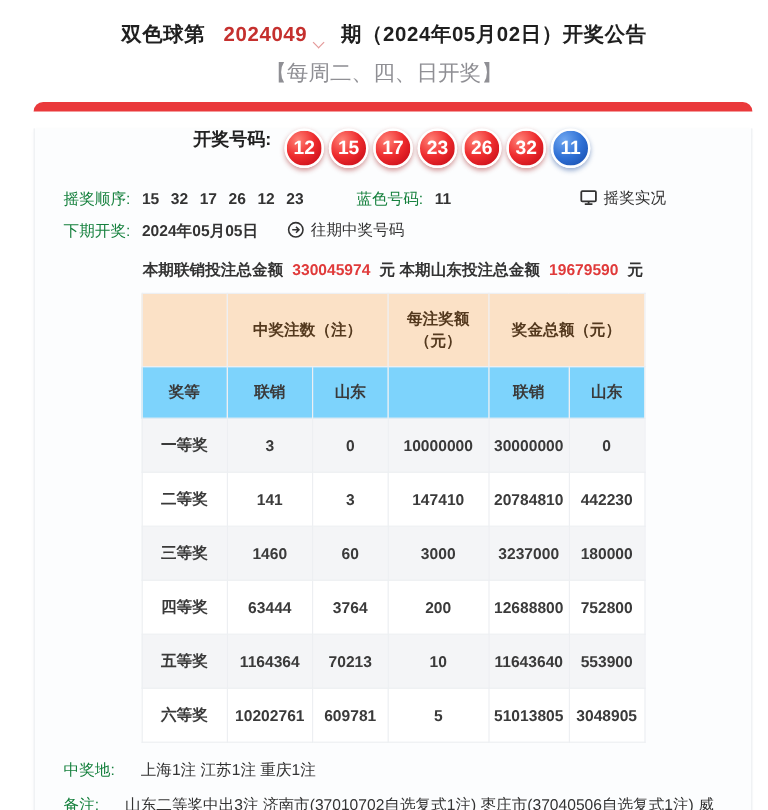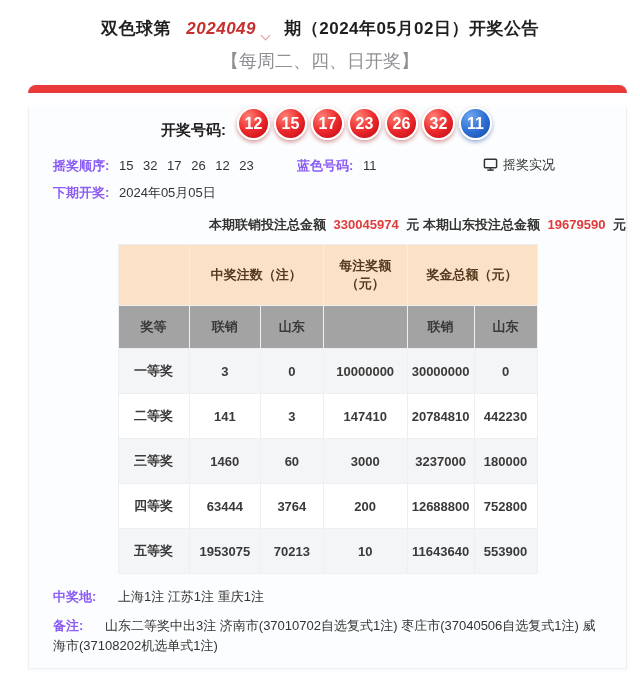--- a/index.html
+++ b/index.html
@@ -2,67 +2,67 @@
 <html><head>
 <meta charset="utf-8">
 <style>
   * { box-sizing: border-box; margin: 0; padding: 0; }
   html,body { width: 640px; height: 675px; overflow: hidden; background: #ffffff;
     font-family: "Liberation Sans", "DejaVu Sans", sans-serif; }
 
   
   .page-head { text-align: center; padding-top: 17px; }
   .title { font-size: 17px; font-weight: bold; color: #1f1f1f; letter-spacing: .5px; }
-  .title .issue-wrap { display: inline-flex; align-items: flex-end; margin: 0 10px; cursor: pointer; font-style: italic; }
+  .title .issue-wrap { display: inline-flex; align-items: flex-end; margin: 0 10px; cursor: pointer; }
   .title .issue { color: #c5302e; }
   .caret { width: 7px; height: 7px; border-right: 1.5px solid #e49a9a; border-bottom: 1.5px solid #e49a9a;
     transform: rotate(45deg); display: inline-block; margin: -4px 0 0 6px; }
   .subtitle { font-size: 18px; color: #8f8f94; margin-top: 9px; }
 
   
   .card { width: 599px; margin: 12px 0 0 28px; }
   .card-top-bar { height: 8px; background: #ea393b; border-radius: 8px 8px 0 0; }
   .card-body { background: #fcfdfe; border: 1px solid #edeff2; border-top: none;
     box-shadow: 0 1px 4px rgba(0,0,0,.04); padding-bottom: 12px; }
 
   
-  .balls-row { display: flex; align-items: flex-end; justify-content: center; margin-top: 14px; }
+  .balls-row { display: flex; align-items: flex-start; justify-content: center; margin-top: 14px; }
   .balls-label { font-size: 15px; font-weight: bold; color: #222; margin-right: 9px; }
   .ball { width: 33px; height: 33px; border-radius: 50%; margin: 0 2px; display: flex;
     align-items: center; justify-content: center; color: #fff; font-weight: bold; font-size: 16px;
     border: 2px solid #fff; }
   .ball.red { background: radial-gradient(circle at 32% 26%, #ff8176 0%, #ee2c2e 48%, #cf121c 82%, #b30d15 100%);
     box-shadow: 0 2px 4px rgba(160,25,25,.45); }
   .ball.blue { background: radial-gradient(circle at 32% 26%, #6ea6f0 0%, #2e6fd4 52%, #1b52b2 88%);
     box-shadow: 0 2px 4px rgba(25,70,150,.45); }
 
   
   .info { padding: 12px 24px 0 24px; font-size: 13px; color: #333; }
   .info-row { display: flex; align-items: center; height: 27px; }
   .info-col1 { width: 244px; }
   .info-col2 { width: 186px; }
   .info-col3 { flex: 1; }
-  .lbl { font-weight: bold; color: #8b5cf6; }
-  .val { margin-left: 6px; font-weight: normal; color: #333; text-align: right; }
+  .lbl { font-weight: normal; color: #15803d; }
+  .val { margin-left: 6px; font-weight: bold; color: #333; text-align: right; }
   .val.spread { word-spacing: 6px; }
   .red-num { color: #e03a3a; }
   .link { display: inline-flex; align-items: center; gap: 5px; font-weight: normal; color: #333;
     cursor: pointer; }
   .icon-svg { width: 15px; height: 15px; display: block; }
 
   
-  .totals { text-align: right; font-size: 13px; color: #333; font-weight: bold; margin-top: 10px; }
+  .totals { text-align: center; font-size: 13px; color: #333; font-weight: bold; margin-top: 10px; }
   .totals .red-num { margin: 0 4px; }
 
   
   table.prize { width: 420px; margin: 10px auto 0 auto; border-collapse: collapse; font-size: 13px; }
   table.prize th, table.prize td { border: 1px solid #edeff2; text-align: center; color: #3a3a3a;
     font-weight: bold; }
   table.prize thead tr.group th { background: #fbe1c6; color: #54391e; padding: 12px 2px; }
-  table.prize thead tr.sub th { background: #a3a3a3; padding: 12px 2px; font-family: Liberation Mono, monospace; }
+  table.prize thead tr.sub th { background: #7dd3fc; padding: 12px 2px; font-family: Liberation Mono, monospace; }
   table.prize tbody td { padding: 13px 2px; }
   table.prize tbody tr:nth-child(odd) td { background: #f4f5f7; }
   table.prize tbody tr:nth-child(even) td { background: #ffffff; }
   col.c1{width:17%} col.c2{width:17%} col.c3{width:15%} col.c4{width:20%} col.c5{width:16%} col.c6{width:15%}
 
   
   .notes { padding: 13px 24px 0 24px; font-size: 13px; color: #333; }
   .note-line { margin-top: 9px; line-height: 1.55; }
   .note-line:first-child { margin-top: 0; }
   .note-line .lbl { margin-right: 18px; }
@@ -115,20 +115,29 @@
               <line x1="4.6" y1="14" x2="11.4" y2="14" stroke="#333" stroke-width="1.6"></line>
             </svg>
             <span>摇奖实况</span>
           </span>
         </div>
       </div>
       <div class="info-row">
         <div class="info-col2">
           <span class="lbl">下期开奖:</span>
           <span class="val">2024年05月05日</span>
+        </div>
+        <div class="info-col3">
+          <span class="link">
+            <svg class="icon-svg" viewBox="0 0 16 16">
+              <circle cx="8" cy="8" r="6.4" fill="none" stroke="#333" stroke-width="1.4"></circle>
+              <path d="M4.8 8h5.6M8.2 5.4L10.8 8l-2.6 2.6" fill="none" stroke="#333" stroke-width="1.4"></path>
+            </svg>
+            <span>往期中奖号码</span>
+          </span>
         </div>
       </div>
     </div>
 
     <div class="totals">
       <span>本期联销投注总金额</span>
       <span class="red-num">330045974</span>
       <span>元</span>
       <span>本期山东投注总金额</span>
       <span class="red-num">19679590</span>
@@ -188,26 +197,34 @@
         <tr>
           <td>四等奖</td>
           <td>63444</td>
           <td>3764</td>
           <td>200</td>
           <td>12688800</td>
           <td>752800</td>
         </tr>
         <tr>
           <td>五等奖</td>
-          <td>1953075</td>
+          <td>1164364</td>
           <td>70213</td>
           <td>10</td>
           <td>11643640</td>
           <td>553900</td>
         </tr>
+        <tr>
+          <td>六等奖</td>
+          <td>10202761</td>
+          <td>609781</td>
+          <td>5</td>
+          <td>51013805</td>
+          <td>3048905</td>
+        </tr>
       </tbody>
     </table>
 
     <div class="notes">
       <div class="note-line">
         <span class="lbl">中奖地:</span>
         <span>上海1注 江苏1注 重庆1注</span>
       </div>
       <div class="note-line">
         <span class="lbl">备注:</span>

